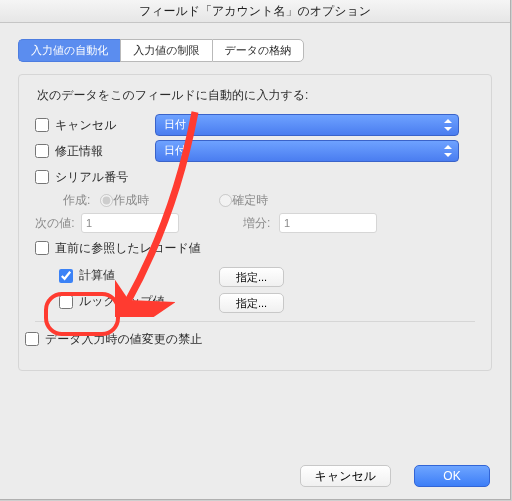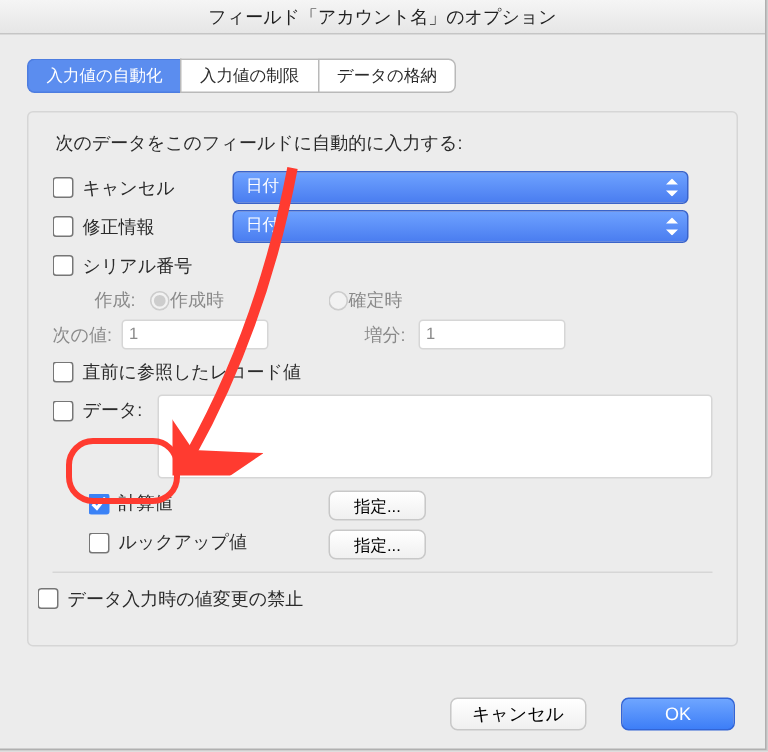--- a/index.html
+++ b/index.html
@@ -142,27 +142,20 @@
         <input class="num" disabled="" value="1" style="">
       </div>
 
       <div class="row">
         <label class="chk">
           <input type="checkbox" style="">
           <span>直前に参照したレコード値</span>
         </label>
       </div>
 
-      <div class="row datarow">
-        <label class="chk" style="min-width:70px">
-          <input type="checkbox" style="">
-          <span>データ:</span>
-        </label>
-        <div class="textarea"></div>
-      </div>
 
       <div class="row btn-row" style="margin-top:8px">
         <label class="chk" style="min-width:150px">
           <input type="checkbox" checked="" style="">
           <span>計算値</span>
         </label>
         <button class="btn small"><span>指定...</span></button>
       </div>
 
       <div class="row btn-row">

